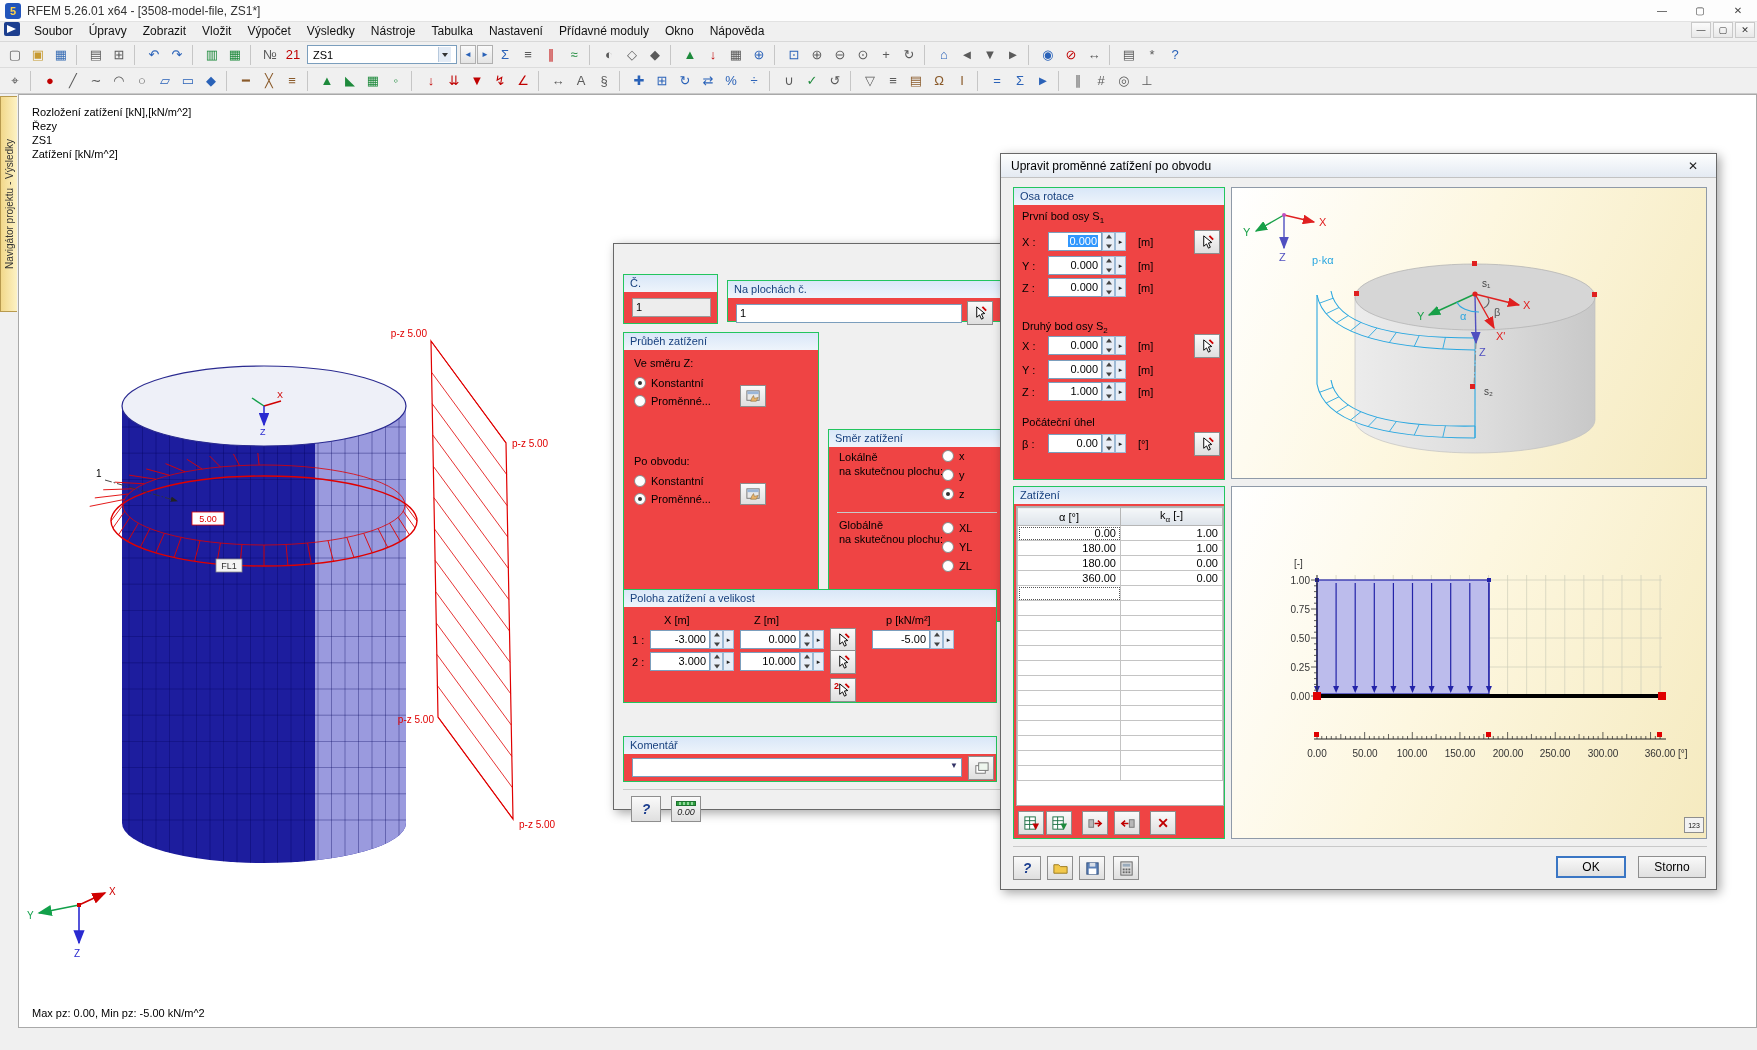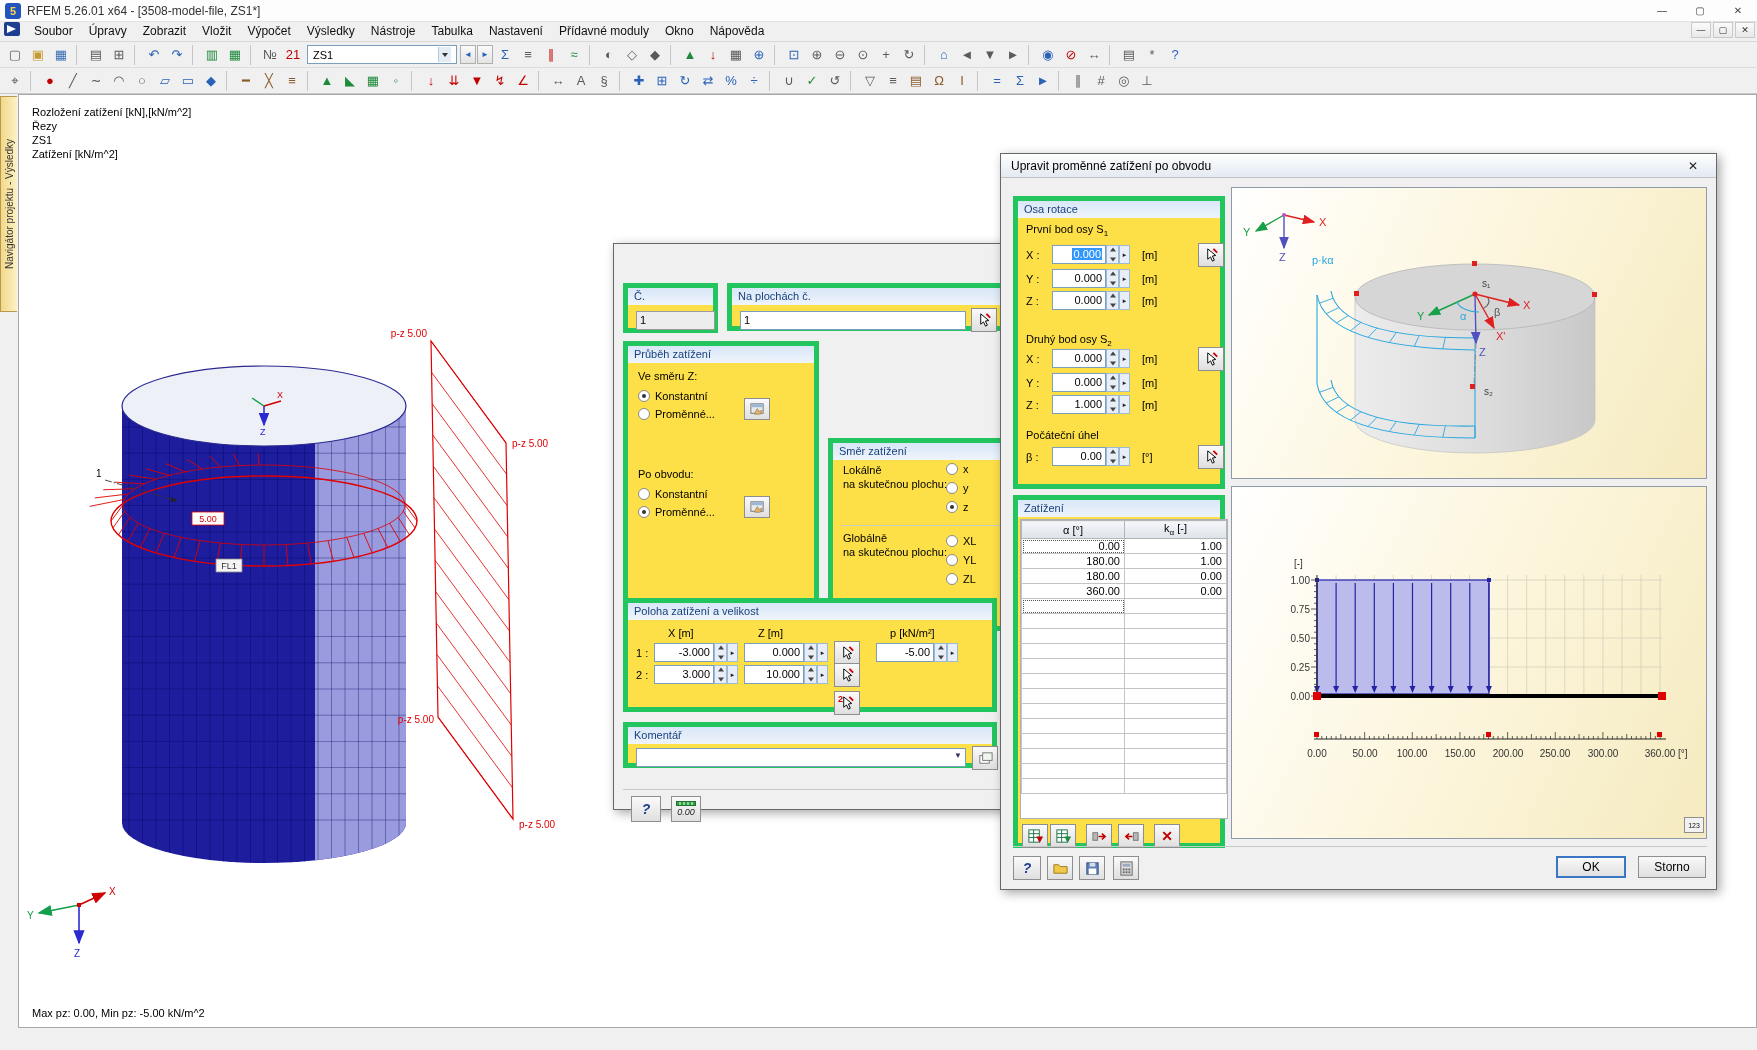--- a/index.html
+++ b/index.html
@@ -42,21 +42,21 @@
   #statusbar { position:absolute; left:0; top:1028px; width:100%; height:22px; background:#f0f0f0; border-top:1px solid #c8c8c8; font-size:11px; color:#111; }
   #sb-ready { position:absolute; left:8px; top:4px; }
   #sb-toggles { position:absolute; left:1152px; top:2px; display:flex; gap:3px; }
   .sbtog { font-size:10px; padding:2px 6px; border:1px solid #9a9a9a; background:linear-gradient(#fafafa,#e6e6e6); color:#222; }
   .sbtog.pressed { background:#d6d6d6; border-color:#707070; box-shadow:inset 1px 1px 2px rgba(0,0,0,.25); }
 
   
   .dlg { position:absolute; background:#f0f0f0; border:1px solid #686868; box-shadow:3px 3px 10px rgba(0,0,0,.35); }
   .dlg-title { height:24px; background:linear-gradient(#fdfefe,#e4eaf2); border-bottom:1px solid #c2c2c2; font-size:12px; color:#000; display:flex; align-items:center; padding:0 10px; }
   .dlg-x { margin-left:auto; width:26px; height:18px; display:flex; align-items:center; justify-content:center; font-size:12px; color:#222; }
-  .grp { position:absolute; border:5px solid #22c55e; background:#fde047;margin-top:9px; }
+  .grp { position:absolute; border:1px solid #22c55e; background:#ef4444; }
   .grp-h { height:17px; background:linear-gradient(#d9e7f8,#eef4fb); color:#17407e; font-size:11px; padding:2px 6px; white-space:nowrap; overflow:hidden; }
   .lbl { position:absolute; font-size:11px; color:#000; white-space:nowrap; }
   .fld { position:absolute; height:19px; background:#fff; border:1px solid #7b9ebd; font-size:11px; text-align:right; padding:2px 3px; overflow:hidden; white-space:nowrap; }
   .fld.left { text-align:left; }
   .fld.gray { background:#ededed; border-color:#9a9a9a; }
   .fld .sel { background:#3197fd; color:#fff; padding:0 1px; }
   .spin { position:absolute; width:13px; height:19px; border:1px solid #9db9d4; background:#e8eef7; display:flex; flex-direction:column; }
   .spin b { flex:1; position:relative; }
   .spin b::after { content:""; position:absolute; left:50%; top:50%; transform:translate(-50%,-50%); border:3px solid transparent; }
   .spin b.up::after { border-bottom:4px solid #444; margin-top:-2px; }
@@ -461,21 +461,21 @@
   </div>
 
 
   <div class="dlg" id="dialog1" style="left:613px;top:243px;width:420px;height:567px">
 
     <div class="grp" style="left:9px;top:30px;width:95px;height:50px">
       <div class="grp-h">Č.</div>
       <div class="fld left gray" style="left:8px;top:23px;width:79px"><span>1</span></div>
     </div>
 
-    <div class="grp" style="left:113px;top:30px;width:296px;height:48px">
+    <div class="grp" style="left:113px;top:36px;width:296px;height:42px">
       <div class="grp-h">Na plochách č.</div>
       <div class="fld left" style="left:8px;top:23px;width:226px"><span>1</span></div>
       <div class="pick" style="left:239px;top:20px">
           <svg>
             <use href="#sym-pick"></use>
           </svg>
         </div>
     </div>
 
     <div class="grp" style="left:9px;top:88px;width:196px;height:297px">
@@ -594,21 +594,21 @@
           </svg>
         </div>
       <div class="pick" style="left:206px;top:88px">
           <span class="p2">2</span>
           <svg>
             <use href="#sym-pick"></use>
           </svg>
         </div>
     </div>
 
-    <div class="grp" style="left:9px;top:469px;width:374px;height:46px">
+    <div class="grp" style="left:9px;top:492px;width:374px;height:46px">
       <div class="grp-h">Komentář</div>
       <div class="fld left" style="left:8px;top:21px;width:330px">
         <span style="float:right;font-size:8px;color:#336">▼</span>
       </div>
       <div class="sqbtn" style="left:344px;top:19px">
           <svg>
             <use href="#sym-sheets"></use>
           </svg>
         </div>
     </div>

